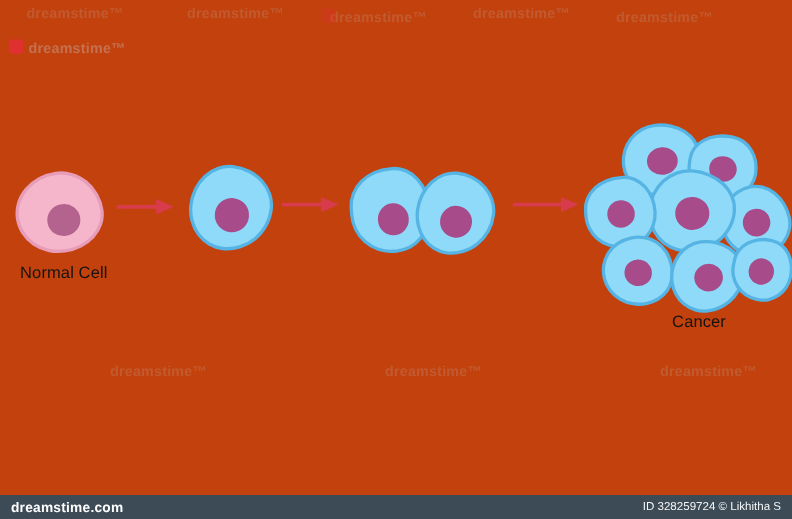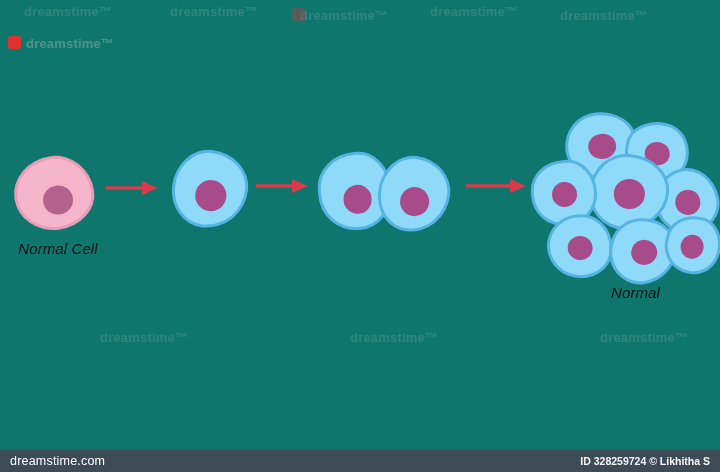--- a/index.html
+++ b/index.html
@@ -1,19 +1,19 @@
 <!DOCTYPE html>
 <html style="--pink_fill: #F5B5CA; --pink_stroke: #E79DB8; --pink_nucleus: #B4638E; --blue_fill: #8EDAF8; --blue_stroke: #56B4E4; --blue_nucleus: #A74B8B; --arrow_red: #D83B4B; --footer_bg: #3D4B57; --footer_text: #FFFFFF; --label_color: #141414; --watermark_color: #C6CBD0; --logo_red: #E03131;"><head>
 <meta charset="utf-8">
 <style>
   html,body { margin:0; padding:0; }
   body { font-family: "Liberation Sans", sans-serif; background:#fff; }
 
   .canvas {
-    position:relative; width:720px; height:472px; background:#0f766e;
+    position:relative; width:720px; height:472px; background:#c2410c;
     overflow:hidden;
   }
 
   
   .wm {
     position:absolute; font-size:13px; font-weight:bold; color:var(--watermark_color);
     letter-spacing:.2px; user-select:none;
   }
   .wm.faint { opacity:.35; }
   .wm.ghost { opacity:.18; }
@@ -66,36 +66,36 @@
   .cc4 { left:66px;  top:56px;  width:80px; height:76px; transform:rotate(4deg); }
   .cc5 { left:8px;   top:62px;  width:66px; height:66px; transform:rotate(-3deg); }
   .cc6 { left:24px;  top:116px; width:66px; height:64px; transform:rotate(9deg); }
   .cc7 { left:86px;  top:120px; width:68px; height:66px; transform:rotate(-7deg); }
   .cc8 { left:142px; top:118px; width:56px; height:58px; transform:rotate(12deg); }
   .cc8 .nucleus { left:26%; top:30%; width:46%; height:46%; }
 
   
   .stage-label {
     position:absolute; font-size:15px; color:var(--label_color);
-    text-align:center; letter-spacing:.1px;font-style:italic;
+    text-align:center; letter-spacing:.1px;
   }
   .label-normal   { left:0px;   top:240px; width:116px; }
   .label-cancer   { left:158px; top:240px; width:104px; }
   .label-division { left:308px; top:232px; width:180px; }
   .label-final    { left:588px; top:284px; width:95px;  }
 
   
   .footer {
     position:absolute; left:0; bottom:0; width:720px; height:22px;
     background:var(--footer_bg); color:var(--footer_text);
     display:flex; align-items:center; justify-content:space-between;
     box-sizing:border-box; padding:0 10px;
   }
-  .footer .brand { font-size:12.5px; font-weight:normal; letter-spacing:.2px; }
-  .footer .credit { font-size:10.5px; font-weight:bold; opacity:.95; }
+  .footer .brand { font-size:12.5px; font-weight:bold; letter-spacing:.2px; }
+  .footer .credit { font-size:10.5px; font-weight:normal; opacity:.95; }
 </style>
 </head>
 <body>
 
 <div class="canvas">
 
   <span class="wm ghost" style="left:24px;  top:4px;">dreamstime™</span>
   <span class="wm ghost" style="left:170px; top:4px;">dreamstime™</span>
   <span class="wm ghost" style="left:300px; top:8px;">dreamstime™</span>
   <span class="wm ghost" style="left:430px; top:4px;">dreamstime™</span>
@@ -157,20 +157,20 @@
     <div class="cell cc6">
         <div class="nucleus"></div>
       </div>
     <div class="cell r2 cc7">
         <div class="nucleus"></div>
       </div>
     <div class="cell r3 cc8">
         <div class="nucleus"></div>
       </div>
   </div>
-  <div class="stage-label label-final">Normal</div>
+  <div class="stage-label label-final">Cancer</div>
 
   <div class="footer">
     <span class="brand">dreamstime.com</span>
     <span class="credit">ID 328259724 © Likhitha S</span>
   </div>
 
 </div>
 
 </body></html>

